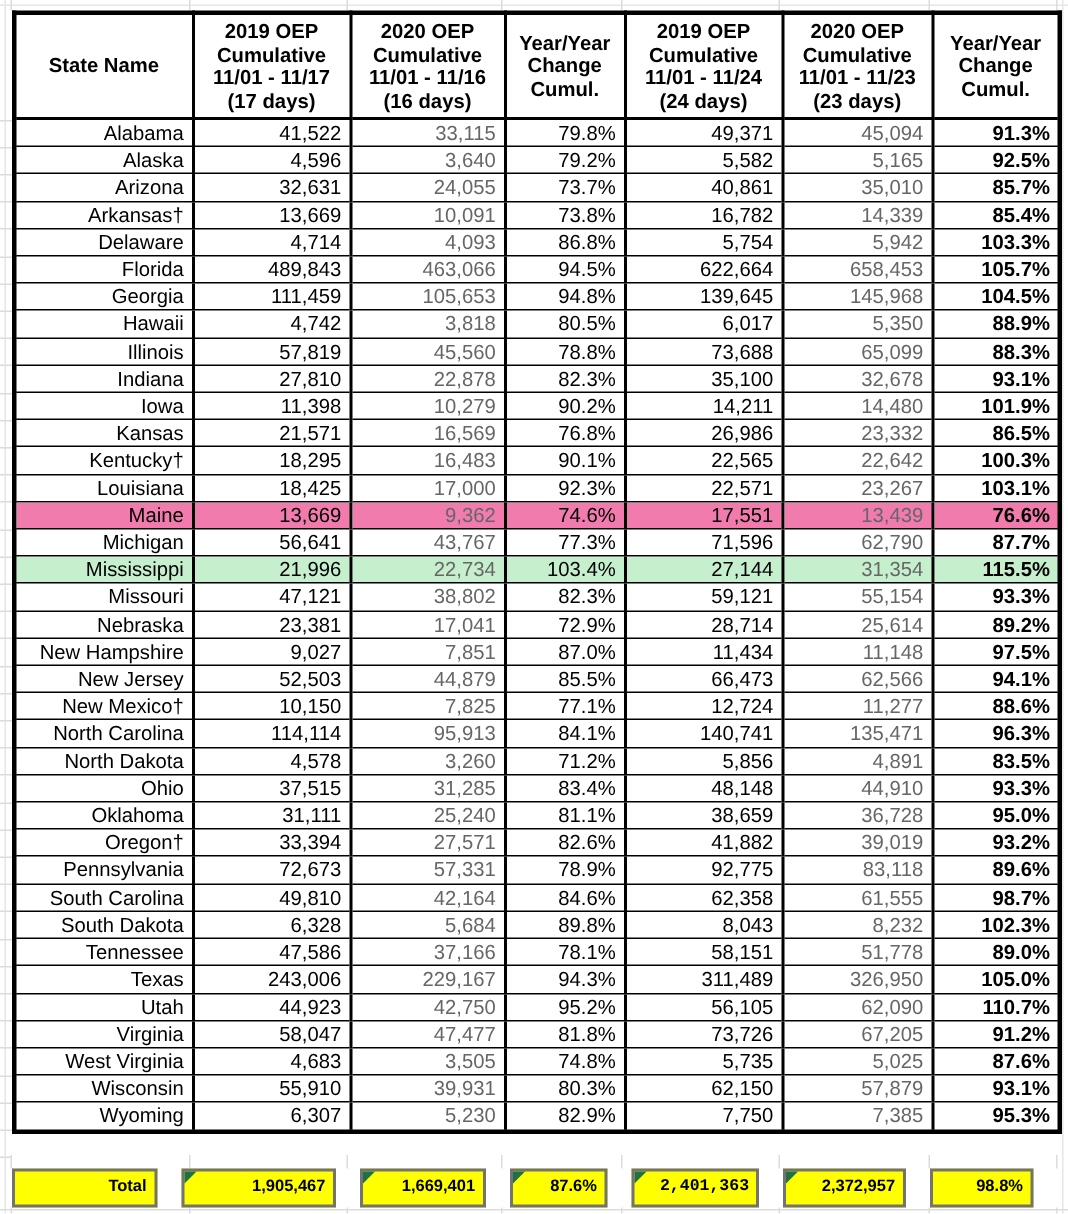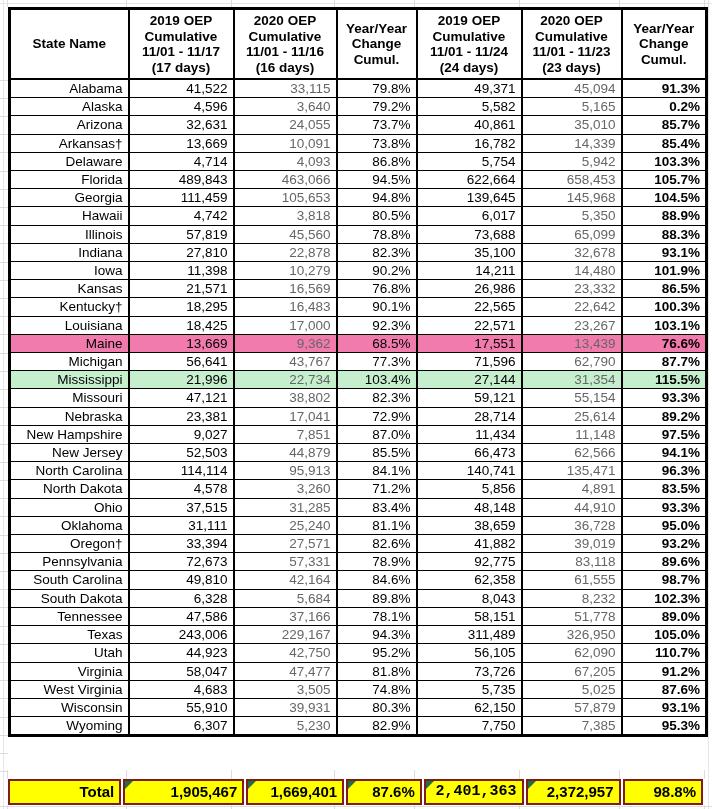--- a/index.html
+++ b/index.html
@@ -32,23 +32,23 @@
   table.main td.c-gray{color:var(--gray-text,#666);}
   table.main td.c-bold{font-weight:bold;padding-left:26px;}
   tr.hl-pink td{background:var(--pink,#f27bad);}
   tr.hl-green td{background:var(--green,#c6efce);}
 
   .total-row{
     position:absolute;left:8px;top:779px;width:697px;height:26px;
     display:flex;
   }
   .total-cell{
-    box-sizing:border-box;border:2px solid #7f1d1d;background:var(--yellow,#ffff00);
-    font-size:15px;font-weight:bold;color:#000;text-align:right;
-    line-height:21px;padding:0 5px 0 2px;position:relative;margin-right:2px;
+    box-sizing:border-box;border:2px solid #737373;background:var(--yellow,#ffff00);
+    font-size:11px;font-weight:bold;color:#000;text-align:right;
+    line-height:21px;padding:0 5px 0 2px;position:relative;margin-right:16px;
     white-space:nowrap;overflow:visible;
   }
   .tri{
     position:absolute;top:0;left:0;width:0;height:0;
     border-top:8px solid var(--tri,#1e7145);border-right:8px solid transparent;
   }
 </style>
 </head>
 <body>
 
@@ -169,21 +169,21 @@
         <td class="c-gray">45,094</td>
         <td class="c-bold">91.3%</td>
       </tr>
       <tr>
         <td>Alaska</td>
         <td class="c-black">4,596</td>
         <td class="c-gray">3,640</td>
         <td class="c-black">79.2%</td>
         <td class="c-black">5,582</td>
         <td class="c-gray">5,165</td>
-        <td class="c-bold">0.2%</td>
+        <td class="c-bold">92.5%</td>
       </tr>
       <tr>
         <td>Arizona</td>
         <td class="c-black">32,631</td>
         <td class="c-gray">24,055</td>
         <td class="c-black">73.7%</td>
         <td class="c-black">40,861</td>
         <td class="c-gray">35,010</td>
         <td class="c-bold">85.7%</td>
       </tr>
@@ -283,21 +283,21 @@
         <td class="c-gray">17,000</td>
         <td class="c-black">92.3%</td>
         <td class="c-black">22,571</td>
         <td class="c-gray">23,267</td>
         <td class="c-bold">103.1%</td>
       </tr>
       <tr class="hl-pink">
         <td>Maine</td>
         <td class="c-black">13,669</td>
         <td class="c-gray">9,362</td>
-        <td class="c-black">68.5%</td>
+        <td class="c-black">74.6%</td>
         <td class="c-black">17,551</td>
         <td class="c-gray">13,439</td>
         <td class="c-bold">76.6%</td>
       </tr>
       <tr>
         <td>Michigan</td>
         <td class="c-black">56,641</td>
         <td class="c-gray">43,767</td>
         <td class="c-black">77.3%</td>
         <td class="c-black">71,596</td>
@@ -341,20 +341,29 @@
         <td class="c-bold">97.5%</td>
       </tr>
       <tr>
         <td>New Jersey</td>
         <td class="c-black">52,503</td>
         <td class="c-gray">44,879</td>
         <td class="c-black">85.5%</td>
         <td class="c-black">66,473</td>
         <td class="c-gray">62,566</td>
         <td class="c-bold">94.1%</td>
+      </tr>
+      <tr>
+        <td>New Mexico†</td>
+        <td class="c-black">10,150</td>
+        <td class="c-gray">7,825</td>
+        <td class="c-black">77.1%</td>
+        <td class="c-black">12,724</td>
+        <td class="c-gray">11,277</td>
+        <td class="c-bold">88.6%</td>
       </tr>
       <tr>
         <td>North Carolina</td>
         <td class="c-black">114,114</td>
         <td class="c-gray">95,913</td>
         <td class="c-black">84.1%</td>
         <td class="c-black">140,741</td>
         <td class="c-gray">135,471</td>
         <td class="c-bold">96.3%</td>
       </tr>

